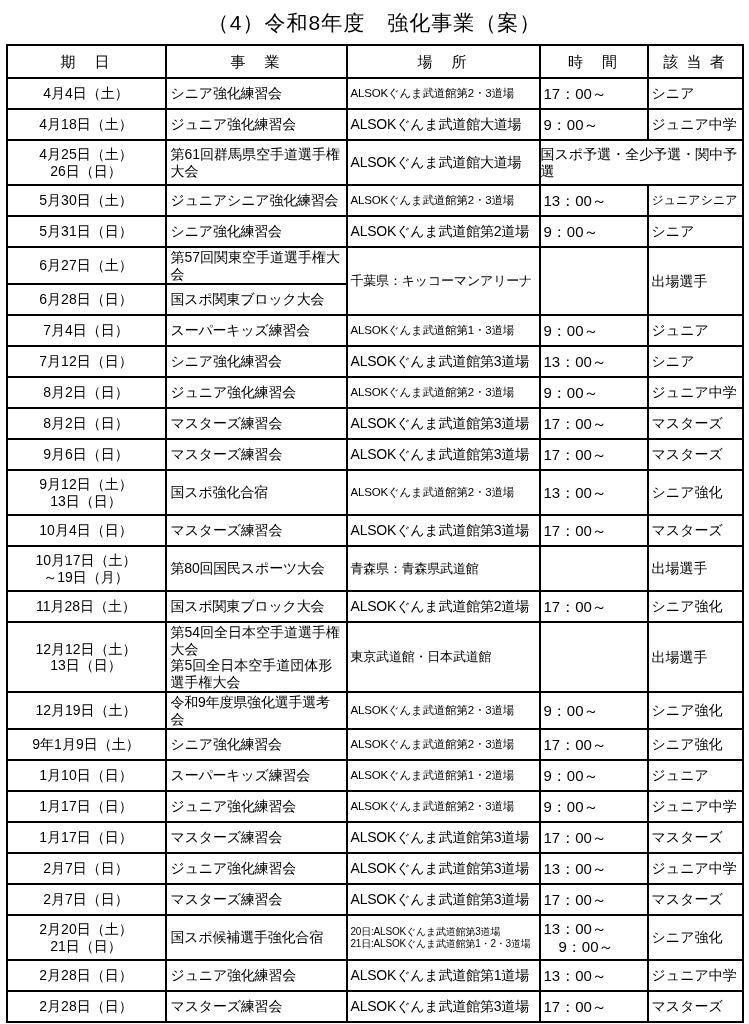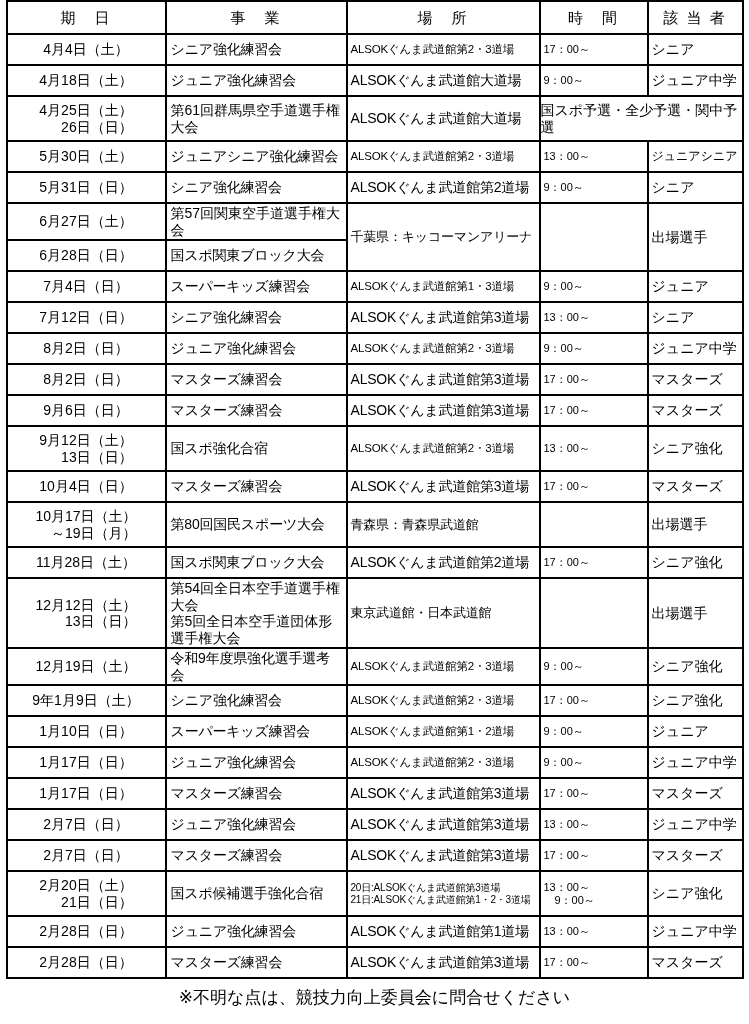--- a/index.html
+++ b/index.html
@@ -5,37 +5,38 @@
   html,body{margin:0;padding:0;background:#fff;color:#000;}
   body{width:749px;font-family:"Liberation Sans","DejaVu Sans",sans-serif;}
   .page{width:749px;}
   .title{text-align:center;font-size:21px;font-weight:normal;margin:9px 0 7px 0;letter-spacing:1px;}
   table.schedule{border-collapse:collapse;table-layout:fixed;width:736px;margin:0 auto;border:1px solid #a16207;}
   th,td{border:2px solid #000;padding:1px 3px;overflow:hidden;vertical-align:middle;line-height:1.18;}
   thead th{height:29px;font-weight:normal;font-size:15px;text-align:center;letter-spacing:2px;}
   tr.normal td{height:27px;}
   tr.tall td{height:41px;}
   td.c-date{text-align:center;font-size:14px;}
-  .date-inner{display:inline-block;text-align:right;white-space:pre-line;}
+  .date-inner{display:inline-block;text-align:center;white-space:pre-line;}
   td.c-event{font-size:14px;letter-spacing:-0.2px;padding-left:4px;white-space:pre-line;}
   td.c-event.small{font-size:14px;letter-spacing:0;}
   td.c-place{font-size:14px;letter-spacing:-0.2px;padding-left:3px;white-space:pre-line;}
   td.c-place.small{font-size:11.5px;}
   td.c-place.center{text-align:left;font-size:13px;}
   td.c-place.dual{font-size:10px;letter-spacing:-0.2px;}
-  td.c-time{font-size:11px;white-space:pre-line;padding-left:3px;}
+  td.c-time{font-size:15px;white-space:pre-line;padding-left:3px;}
   td.c-note{font-size:14px;line-height:1.2;padding-left:0;}
   td.c-target{font-size:14px;white-space:nowrap;padding-left:3px;}
   td.c-target.tight{font-size:12px;}
   .footer{text-align:center;font-size:17px;margin:7px 0 16px 0;}
 </style>
 </head>
 <body>
 
 <div class="page">
+  <h1 class="title">（4）令和8年度　強化事業（案）</h1>
 
   <table class="schedule">
     <colgroup>
       <col style="width:159px">
         <col style="width:181px">
         <col style="width:193px">
         <col style="width:108px">
         <col style="width:95px">
     </colgroup>
     <thead>

